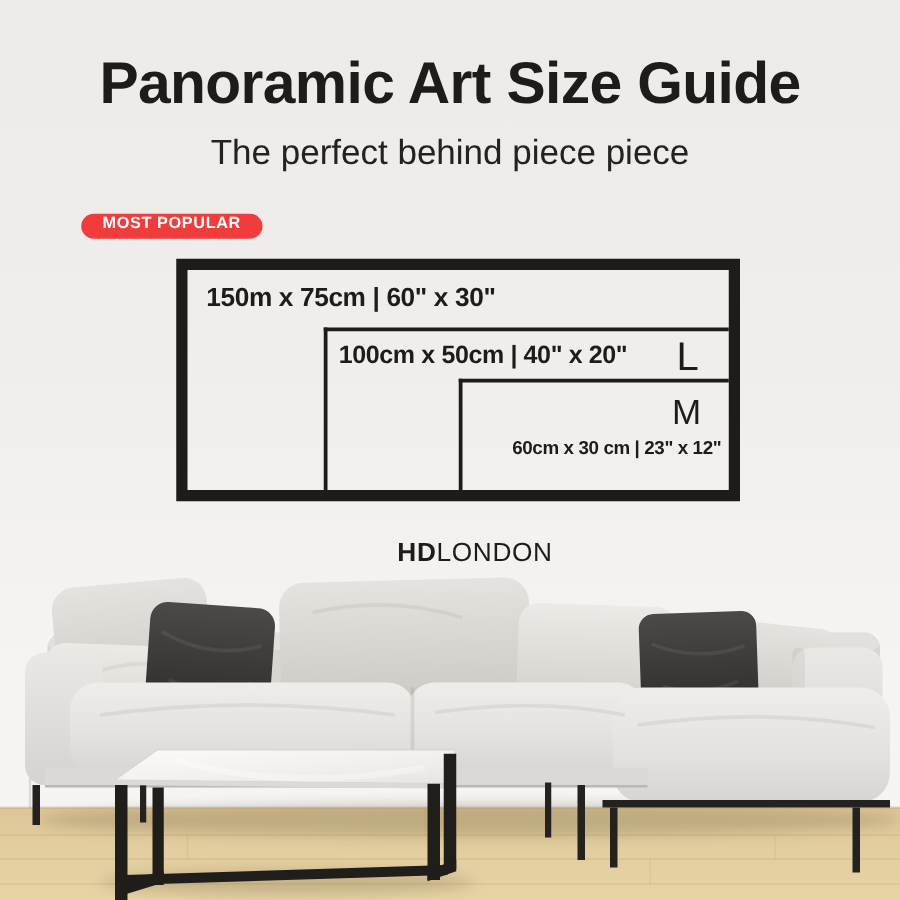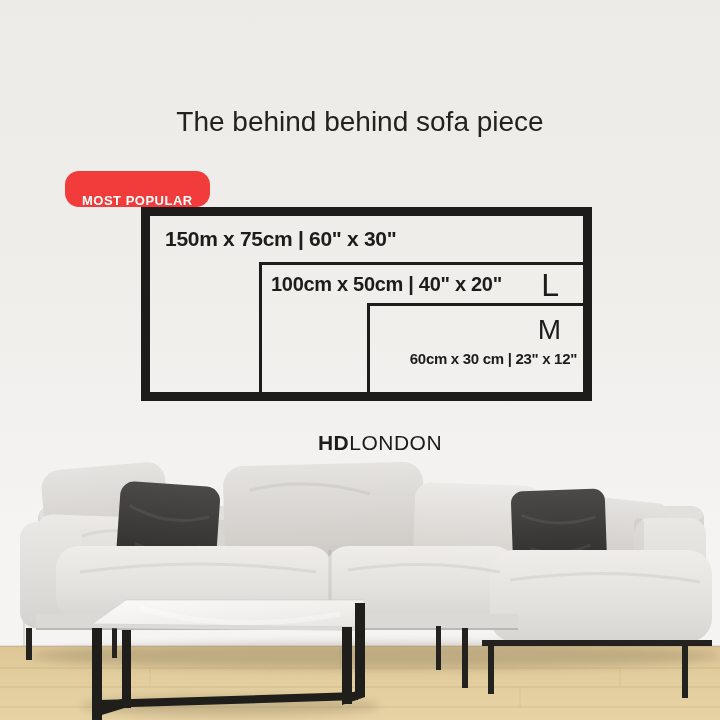--- a/index.html
+++ b/index.html
@@ -12,24 +12,24 @@
   .title{
     position:absolute;left:0;top:38px;width:720px;margin:0;
     text-align:center;font-size:47px;font-weight:700;letter-spacing:-0.5px;
     color:var(--ink,#1d1c1a);
   }
   .subtitle{
     position:absolute;left:0;top:106px;width:720px;
     text-align:center;font-size:28px;font-weight:400;color:#23221f;
   }
   .badge{
-    position:absolute;left:65px;top:171px;height:36px;
+    position:absolute;left:65px;top:171px;height:20px;
     padding:0 17px;border-radius:14px;
     background:var(--accent-red,#f23b3b);
-    display:flex;align-items:flex-end;
+    display:flex;align-items:flex-start;
   }
   .badge span{
     color:#ffffff;font-size:13px;font-weight:700;letter-spacing:0.5px;line-height:1;
   }
   .frame{box-sizing:border-box;}
   .frame-xl{
     position:absolute;left:141px;top:207px;width:451px;height:194px;
     border:9px solid var(--ink,#1d1c1a);
   }
   .row{position:absolute;left:0;top:0;width:100%;}
@@ -57,21 +57,22 @@
   }
   .brand-bold{font-weight:800;}
   .brand-light{font-weight:300;}
   .scene{position:absolute;left:0;top:450px;}
 </style>
 </head>
 <body>
 
 <div class="canvas">
 
-  <div class="subtitle">The behind behind sofa piece</div>
+  <h1 class="title">Panoramic Art Size Guide</h1>
+  <div class="subtitle">The perfect behind piece piece</div>
 
   <div class="badge">
     <span>MOST POPULAR</span>
   </div>
 
   <div class="frame frame-xl">
     <div class="row row-xl">
       <span class="dims">150m x 75cm  |  60" x 30"</span>
     </div>
     <div class="frame frame-l">

